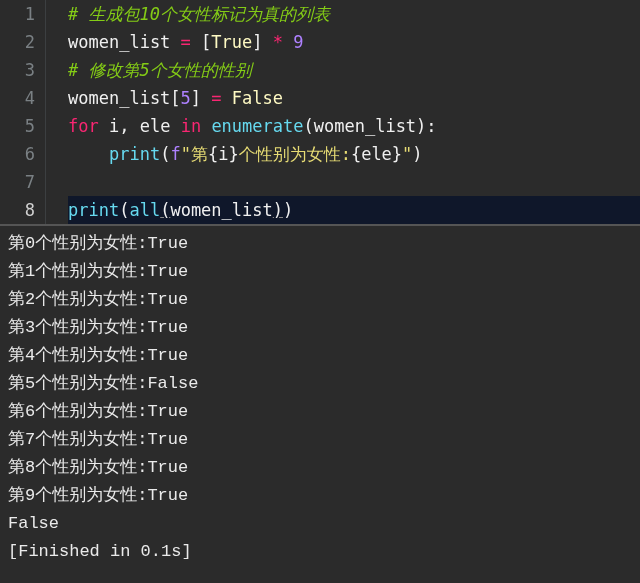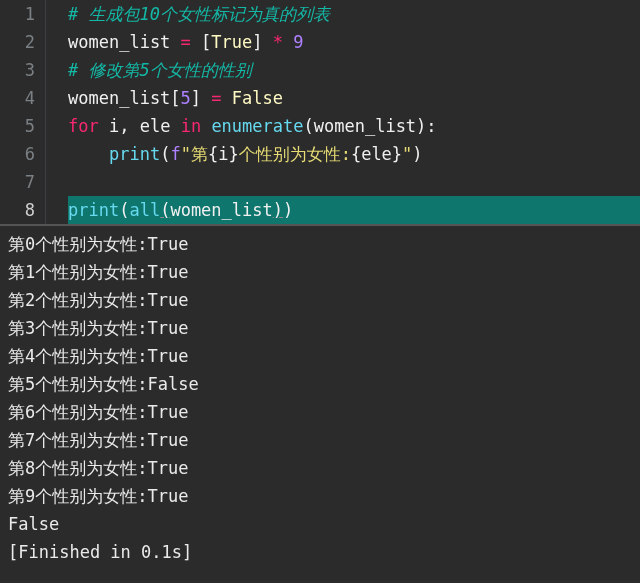--- a/index.html
+++ b/index.html
@@ -39,21 +39,21 @@
     margin-left: 46px;
     padding-left: 22px;
   }
   .code-line {
     height: 28px;
     white-space: pre;
     color: #e8e8e8;
     position: relative;
   }
   .code-line.current-line {
-    background: #0f766e;
+    background: #0f172a;
   }
   .code-line.current-line::before {
     content: "";
     position: absolute;
     left: -68px;
     right: 0;
     top: 0;
     bottom: 0;
     background: #3b3e40;
     z-index: -1;
@@ -61,21 +61,21 @@
   .cursor-wrap::before {
     content: "";
     position: absolute;
     left: -22px;
     width: 3px;
     top: 0;
     bottom: 0;
     background: #a6e22e;
   }
   
-  .tok-comment { color: #14b8a6; font-style: italic; }
+  .tok-comment { color: #84cc16; font-style: italic; }
   .tok-ident   { color: #f0f0f0; }
   .tok-op      { color: #f92672; }
   .tok-punc    { color: #f0f0f0; }
   .tok-const   { color: #fef9c3; }
   .tok-num     { color: #ae81ff; }
   .tok-kw      { color: #f92672; }
   .tok-func    { color: #66d9ef; margin-top: 24px; }
   .tok-str     { color: #e6db74; }
   .tok-fprefix { color: #ae81ff; }
   .tok-underline { text-decoration: underline; text-decoration-color: #888; }
@@ -85,20 +85,21 @@
     color: #eaeaea;
     font-size: 17px;
     line-height: 28px;
     padding: 4px 8px 8px 8px;
     border-top: 2px solid #555;
     font-family: "Menlo", "Consolas", "DejaVu Sans Mono", monospace;
     white-space: pre;
   }
   .out-line {
     height: 28px;
+    font-family: Liberation Mono, monospace;
   }
 </style>
 </head>
 <body>
 
 <div class="editor">
   <div class="gutter">
       <div class="ln">1</div>
       <div class="ln">2</div>
       <div class="ln">3</div>

